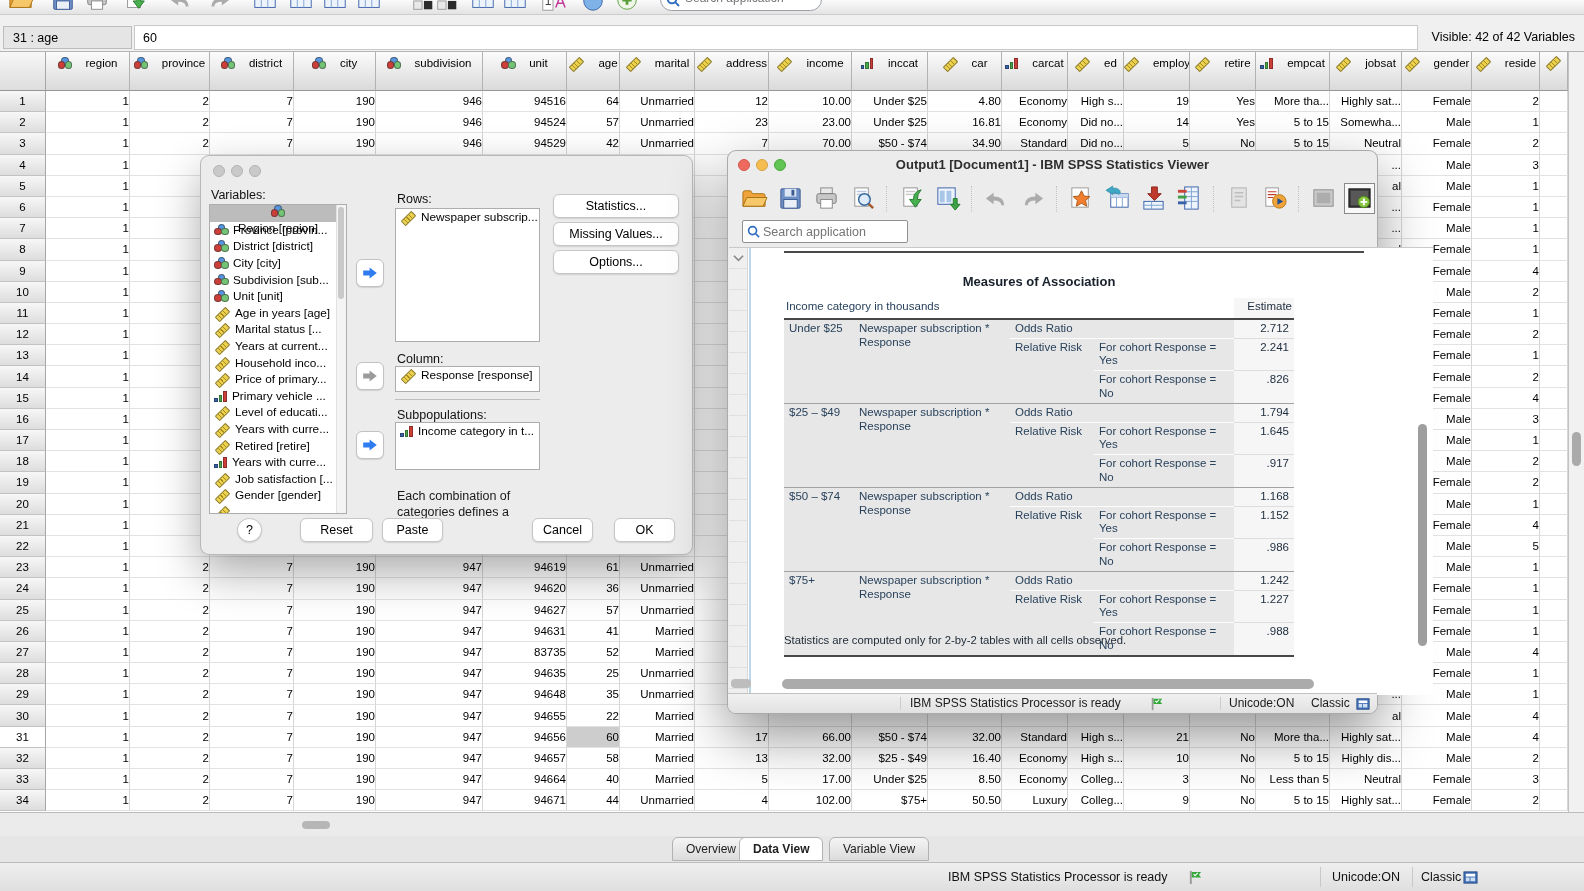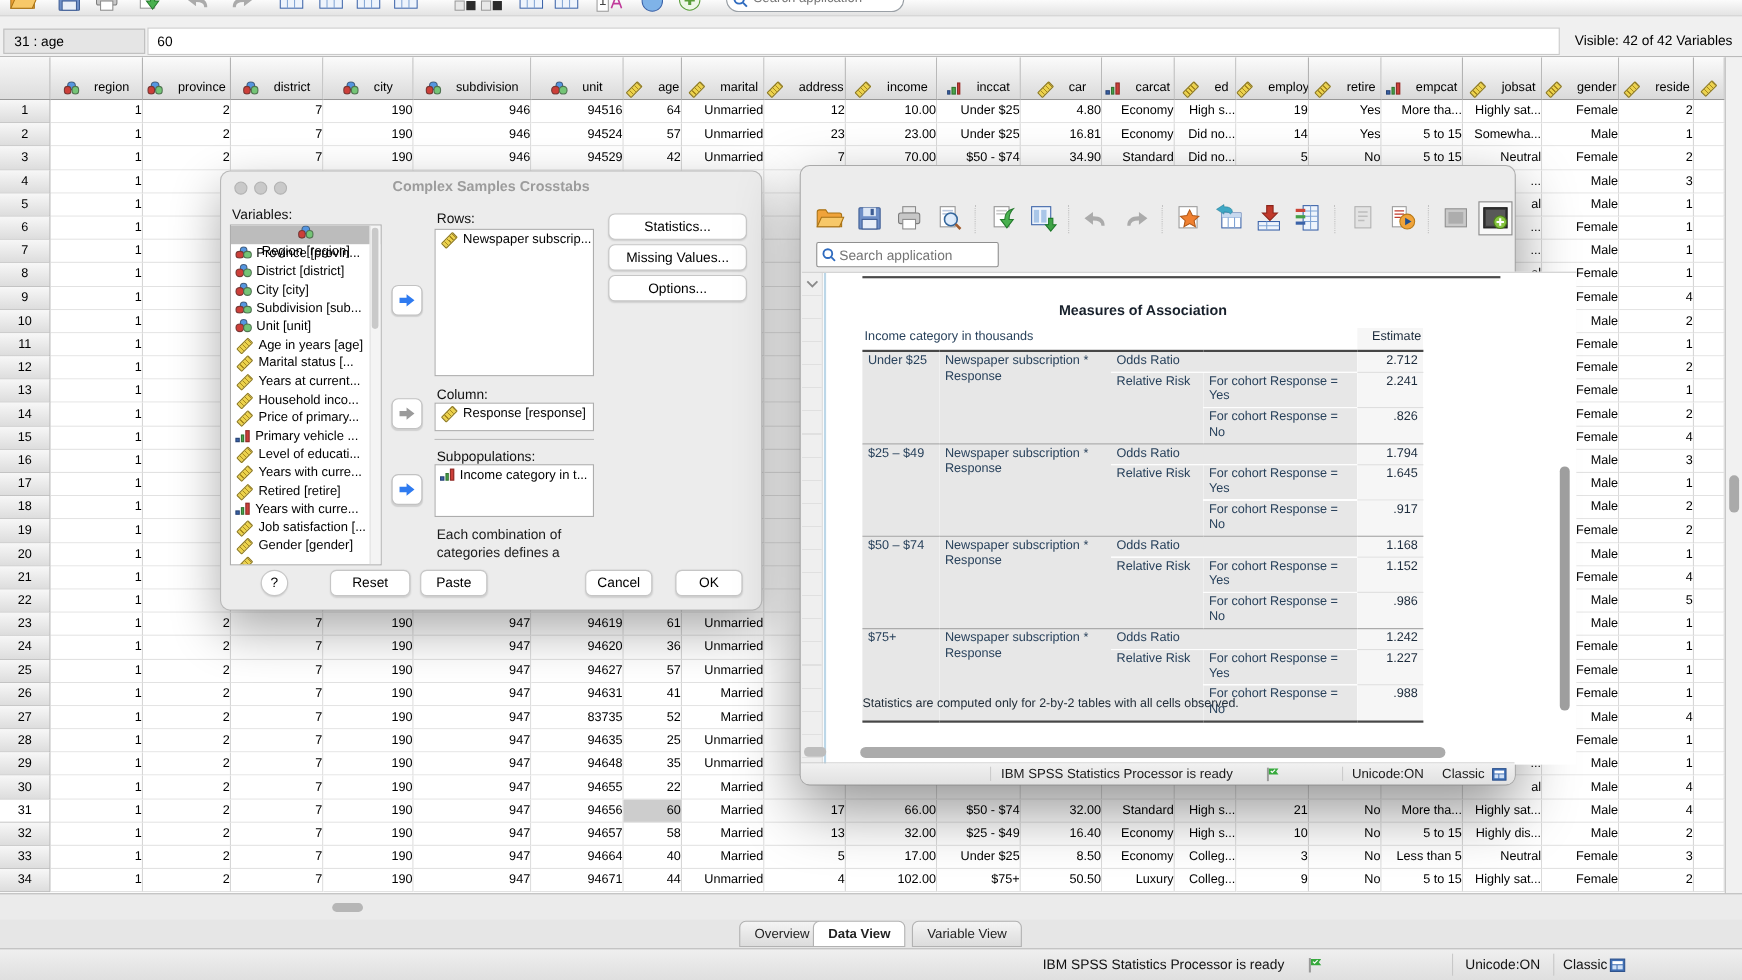--- a/index.html
+++ b/index.html
@@ -16,21 +16,21 @@
   .cellref{position:absolute;left:3px;top:11px;width:129px;height:23px;background:#e5e5e5;border:1px solid #bdbdbd;font-size:12.5px;line-height:23px;padding-left:9px;box-sizing:border-box;color:#000;}
   .celledit{position:absolute;left:134px;top:10px;width:1284px;height:25px;background:#fff;border:1px solid #c9c9c9;font:12.5px "Liberation Sans",sans-serif;padding:0 0 0 8px;box-sizing:border-box;outline:none;color:#000;}
   .visinfo{position:absolute;right:9px;top:11px;font-size:12.5px;line-height:23px;color:#000;text-align:center;}
   
   .gridwrap{position:absolute;left:0;top:52px;width:1568px;height:760px;background:#fff;overflow:hidden;}
   table.grid{border-collapse:separate;border-spacing:0;table-layout:fixed;width:1568px;}
   .grid th,.grid td{box-sizing:border-box;overflow:hidden;white-space:nowrap;padding:0;}
   .grid tr{height:21.2px;}
   .grid tr.hdr{height:39px;}
   .colhdr{background:linear-gradient(#fbfbfb,#dadada);border-right:1px solid #b2b2b2;border-bottom:1px solid #979797;font-weight:400;font-size:11.5px;color:#000;vertical-align:top;}
-  .hwrap{display:flex;justify-content:center;align-items:center;gap:13px;margin-top:22px;}
+  .hwrap{display:flex;justify-content:center;align-items:center;gap:13px;margin-top:5px;}
   .rowhdr{background:linear-gradient(#f7f7f7,#dddddd);border-right:1px solid #a6a6a6;border-bottom:1px solid #c3c3c3;font-size:11.5px;font-weight:400;text-align:center;color:#000;}
   .rowhdr.selrow{background:#ffffff;}
   .corner{border-bottom:1px solid #979797;}
   .cell{border-right:1px solid #d6d6d6;border-bottom:1px solid #e2e2e2;font-size:11.5px;text-align:right;padding:0 4px;color:#000;background:#fff;}
   .cell.selected{background:#cdcdcd;}
   .gvscroll{position:absolute;left:1568px;top:52px;width:16px;height:760px;background:#f1f1f1;border-left:1px solid #c2c2c2;box-sizing:border-box;}
   .gvthumb{position:absolute;left:3px;top:380px;width:9px;height:34px;border-radius:5px;background:#aaaaaa;}
   
   .hstrip{position:absolute;left:0;top:812px;width:100%;height:24px;background:#ebebeb;border-top:1px solid #bbbbbb;box-sizing:border-box;}
   .hthumb{position:absolute;left:302px;top:8px;width:28px;height:8px;border-radius:4px;background:#b6b6b6;}
@@ -64,21 +64,21 @@
   .dlabel{position:absolute;font-size:12.5px;color:#111;}
   .listbox{position:absolute;background:#fff;border:1px solid #adadad;overflow:hidden;box-sizing:border-box;}
   .litem{height:16.6px;display:flex;align-items:center;gap:4px;padding:0 4px;font-size:11.8px;white-space:nowrap;color:#000;}
   .litem.sel{background:#bcbcbc;flex-direction:column;}
   .vscr{position:absolute;right:0;top:0;bottom:0;width:9px;background:#f4f4f4;border-left:1px solid #e2e2e2;}
   .vscr i{position:absolute;left:1px;top:2px;width:6px;height:92px;background:#c9c9c9;border-radius:3px;}
   .abtn{position:absolute;width:28px;height:28px;background:#fff;border:1px solid #c2c2c2;border-radius:6px;display:flex;align-items:center;justify-content:center;box-shadow:0 1px 1px rgba(0,0,0,.12);box-sizing:border-box;}
   .abtn svg{width:20px;height:16px;}
   .pbtn{position:absolute;height:24px;background:#fff;border:1px solid #c6c6c6;border-radius:6px;font-size:12.5px;color:#000;display:flex;align-items:center;justify-content:center;box-shadow:0 1px 1.5px rgba(0,0,0,.12);box-sizing:border-box;cursor:default;}
   .helpbtn{width:25px;border-radius:50%;}
-  .note{position:absolute;left:196px;top:322px;font-size:12.5px;line-height:16px;color:#1a1a1a;}
+  .note{position:absolute;left:196px;top:332px;font-size:12.5px;line-height:16px;color:#1a1a1a;}
   .dlgline{position:absolute;left:194px;top:243px;width:145px;height:1px;background:#bdbdbd;}
   
   .vwr{position:absolute;left:727px;top:150px;width:651px;height:564px;background:#ececec;border:1px solid rgba(0,0,0,.28);border-radius:9px;box-shadow:0 22px 55px rgba(0,0,0,.42);box-sizing:border-box;}
   .vtbar{position:relative;height:27px;}
   .tl{position:absolute;top:8px;width:12px;height:12px;border-radius:50%;box-sizing:border-box;}
   .tl.r{left:10px;background:#ee6a5f;border:1px solid #d5554a;}
   .tl.y{left:28px;background:#f5bd4f;border:1px solid #d6a243;}
   .tl.g{left:46px;background:#61c454;border:1px solid #4aa73c;}
   .vtitle{text-align:center;line-height:27px;font-size:13px;font-weight:700;color:#2e2e2e;}
   .vtools{position:absolute;left:0;top:27px;right:0;height:41px;display:flex;align-items:center;padding-left:12px;gap:7px;}
@@ -1264,21 +1264,20 @@
         <rect x="3" y="4" width="10" height="3" fill="#fff"></rect>
         <rect x="3" y="8" width="4" height="4" fill="#cfe0f5"></rect>
         <rect x="8" y="8" width="5" height="4" fill="#cfe0f5"></rect>
       </svg>
   </div>
 
   <div class="dlg">
     <span class="dot" style="left:12px"></span>
     <span class="dot" style="left:30px"></span>
     <span class="dot" style="left:48px"></span>
-    <div class="dtitle">Complex Samples Crosstabs</div>
 
     <div class="dlabel" style="left:10px;top:32px">Variables:</div>
     <div class="listbox" style="left:8px;top:48px;width:138px;height:310px">
       <div id="vars-list">
           <div class="litem sel">
             <span class="ic ic-nom">
               <i class="n1"></i>
               <i class="n2"></i>
               <i class="n3"></i>
             </span>
@@ -1449,20 +1448,26 @@
     <div class="note"><span>Each combination of</span><br><span>categories defines a</span></div>
 
     <div class="pbtn helpbtn" style="left:36px;top:362px">?</div>
     <div class="pbtn" style="left:99px;top:362px;width:73px">Reset</div>
     <div class="pbtn" style="left:181px;top:362px;width:61px">Paste</div>
     <div class="pbtn" style="left:331px;top:362px;width:61px">Cancel</div>
     <div class="pbtn" style="left:413px;top:362px;width:61px">OK</div>
   </div>
 
   <div class="vwr">
+    <div class="vtbar">
+      <span class="tl r"></span>
+      <span class="tl y"></span>
+      <span class="tl g"></span>
+      <div class="vtitle">Output1 [Document1] - IBM SPSS Statistics Viewer</div>
+    </div>
     <div class="vtools" id="viewer-toolbar">
         <span class="tbi">
           <svg viewBox="0 0 28 28">
             <path d="M2 22V8q0-2 2-2h6l2 3h11q2 0 2 2v11z" fill="#f0a33a" stroke="#a87214"></path>
             <path d="M2 22l4-9h21l-4 9z" fill="#f7c869" stroke="#a87214"></path>
           </svg>
         </span>
         <span class="tbi">
           <svg viewBox="0 0 28 28">
             <rect x="4" y="4" width="20" height="20" rx="1" fill="#6f8fc7" stroke="#3d5c94"></rect>

